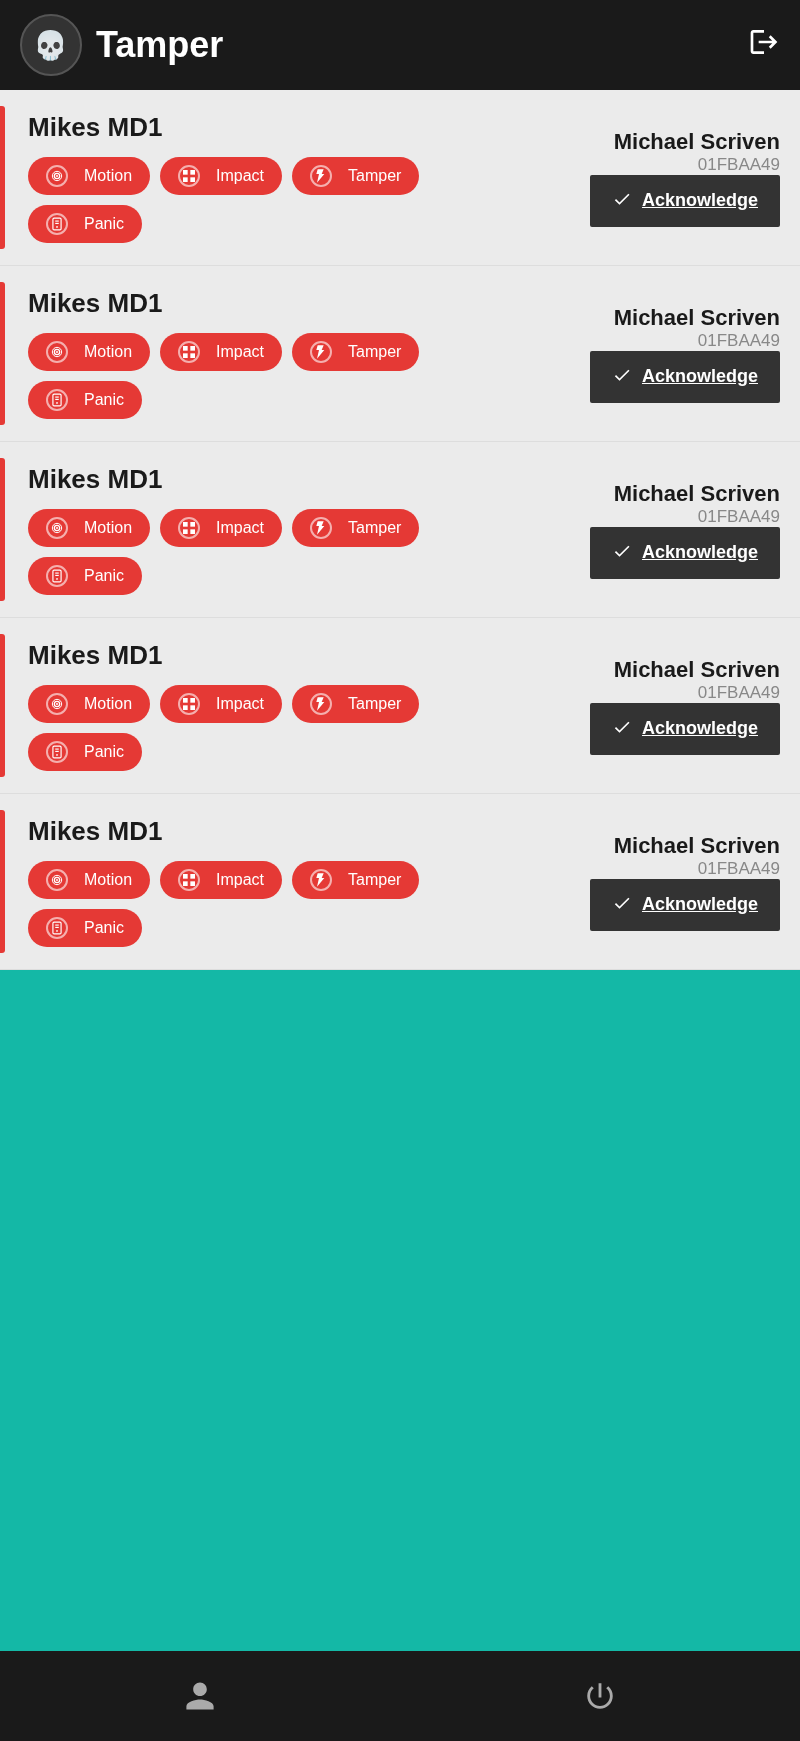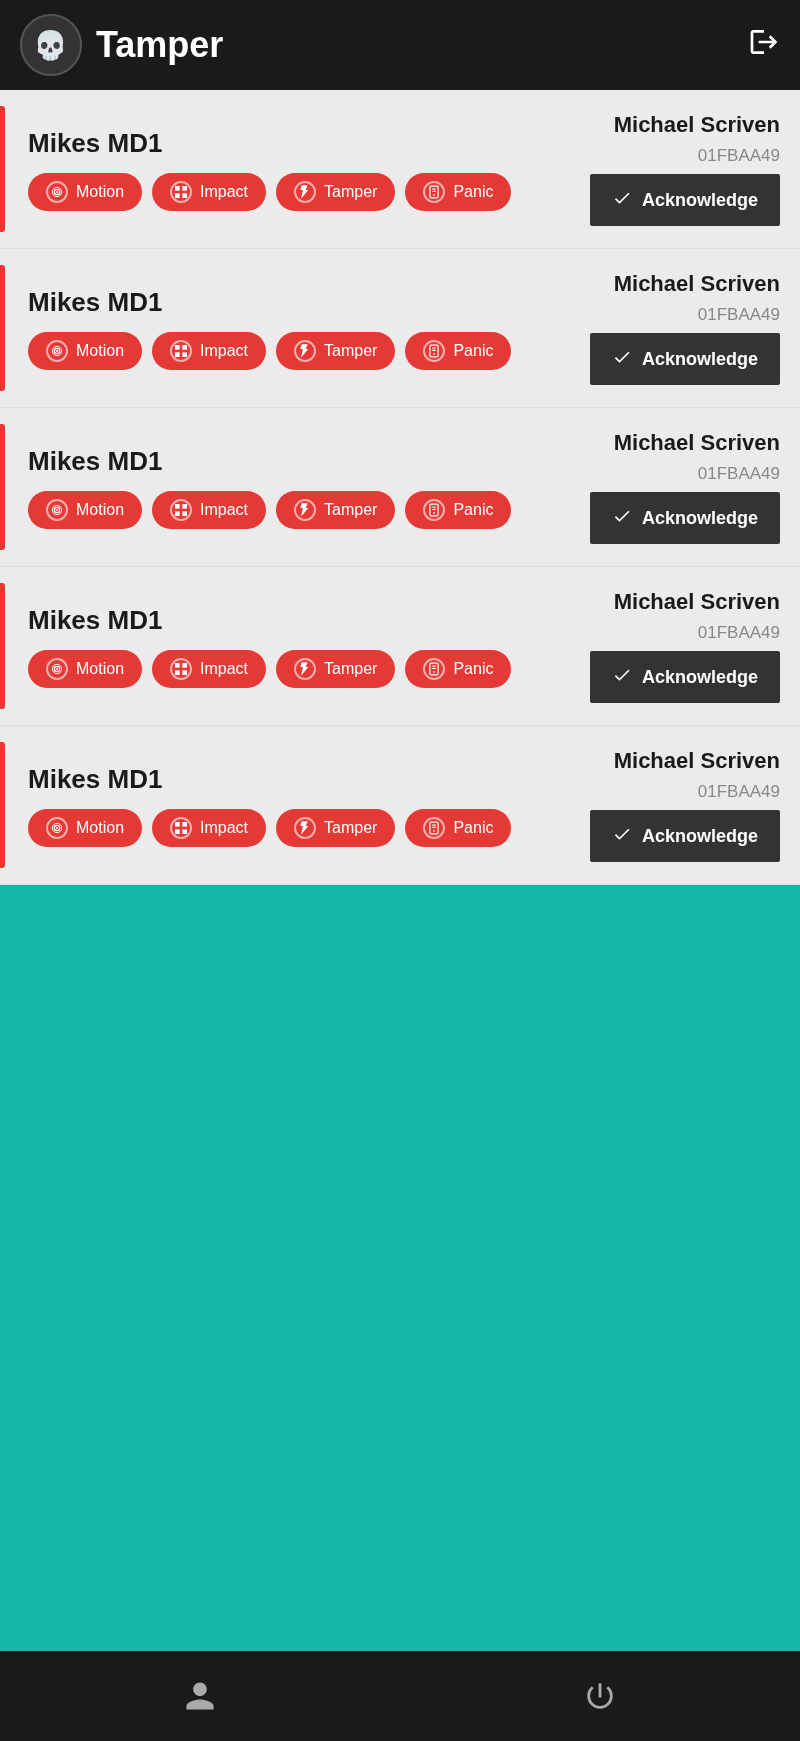--- a/index.html
+++ b/index.html
@@ -94,40 +94,40 @@
       flex-wrap: wrap;
       gap: 10px;
     }
     .tag {
       background: #e53935;
       color: white;
       border-radius: 30px;
       padding: 8px 18px;
       display: flex;
       align-items: center;
-      gap: 8px;
+      gap: 16px;
       font-size: 16px;
       font-weight: 500;
     }
     .tag-icon {
       font-size: 16px;
       display: flex;
       align-items: center;
       justify-content: center;
       width: 22px;
       height: 22px;
       border-radius: 50%;
       border: 2px solid rgba(255,255,255,0.6);
     }
 
     .alert-right {
       display: flex;
       flex-direction: column;
       align-items: flex-end;
-      gap: 8px;
+      gap: 0;
       min-width: 220px;
     }
     .alert-user-name {
       font-size: 22px;
       font-weight: bold;
       color: #1a1a1a;
       text-align: right;
     }
     .alert-device-id {
       font-size: 17px;
@@ -140,20 +140,21 @@
       border: none;
       border-radius: 2px;
       padding: 14px 22px;
       font-size: 18px;
       font-weight: 600;
       cursor: pointer;
       display: flex;
       align-items: center;
       gap: 10px;
       white-space: nowrap;
+      text-decoration: underline;
     }
     .check-icon {
       font-size: 16px;
     }
 
     
     .bottom-nav {
       background: #1a1a1a;
       height: 90px;
       display: flex;

